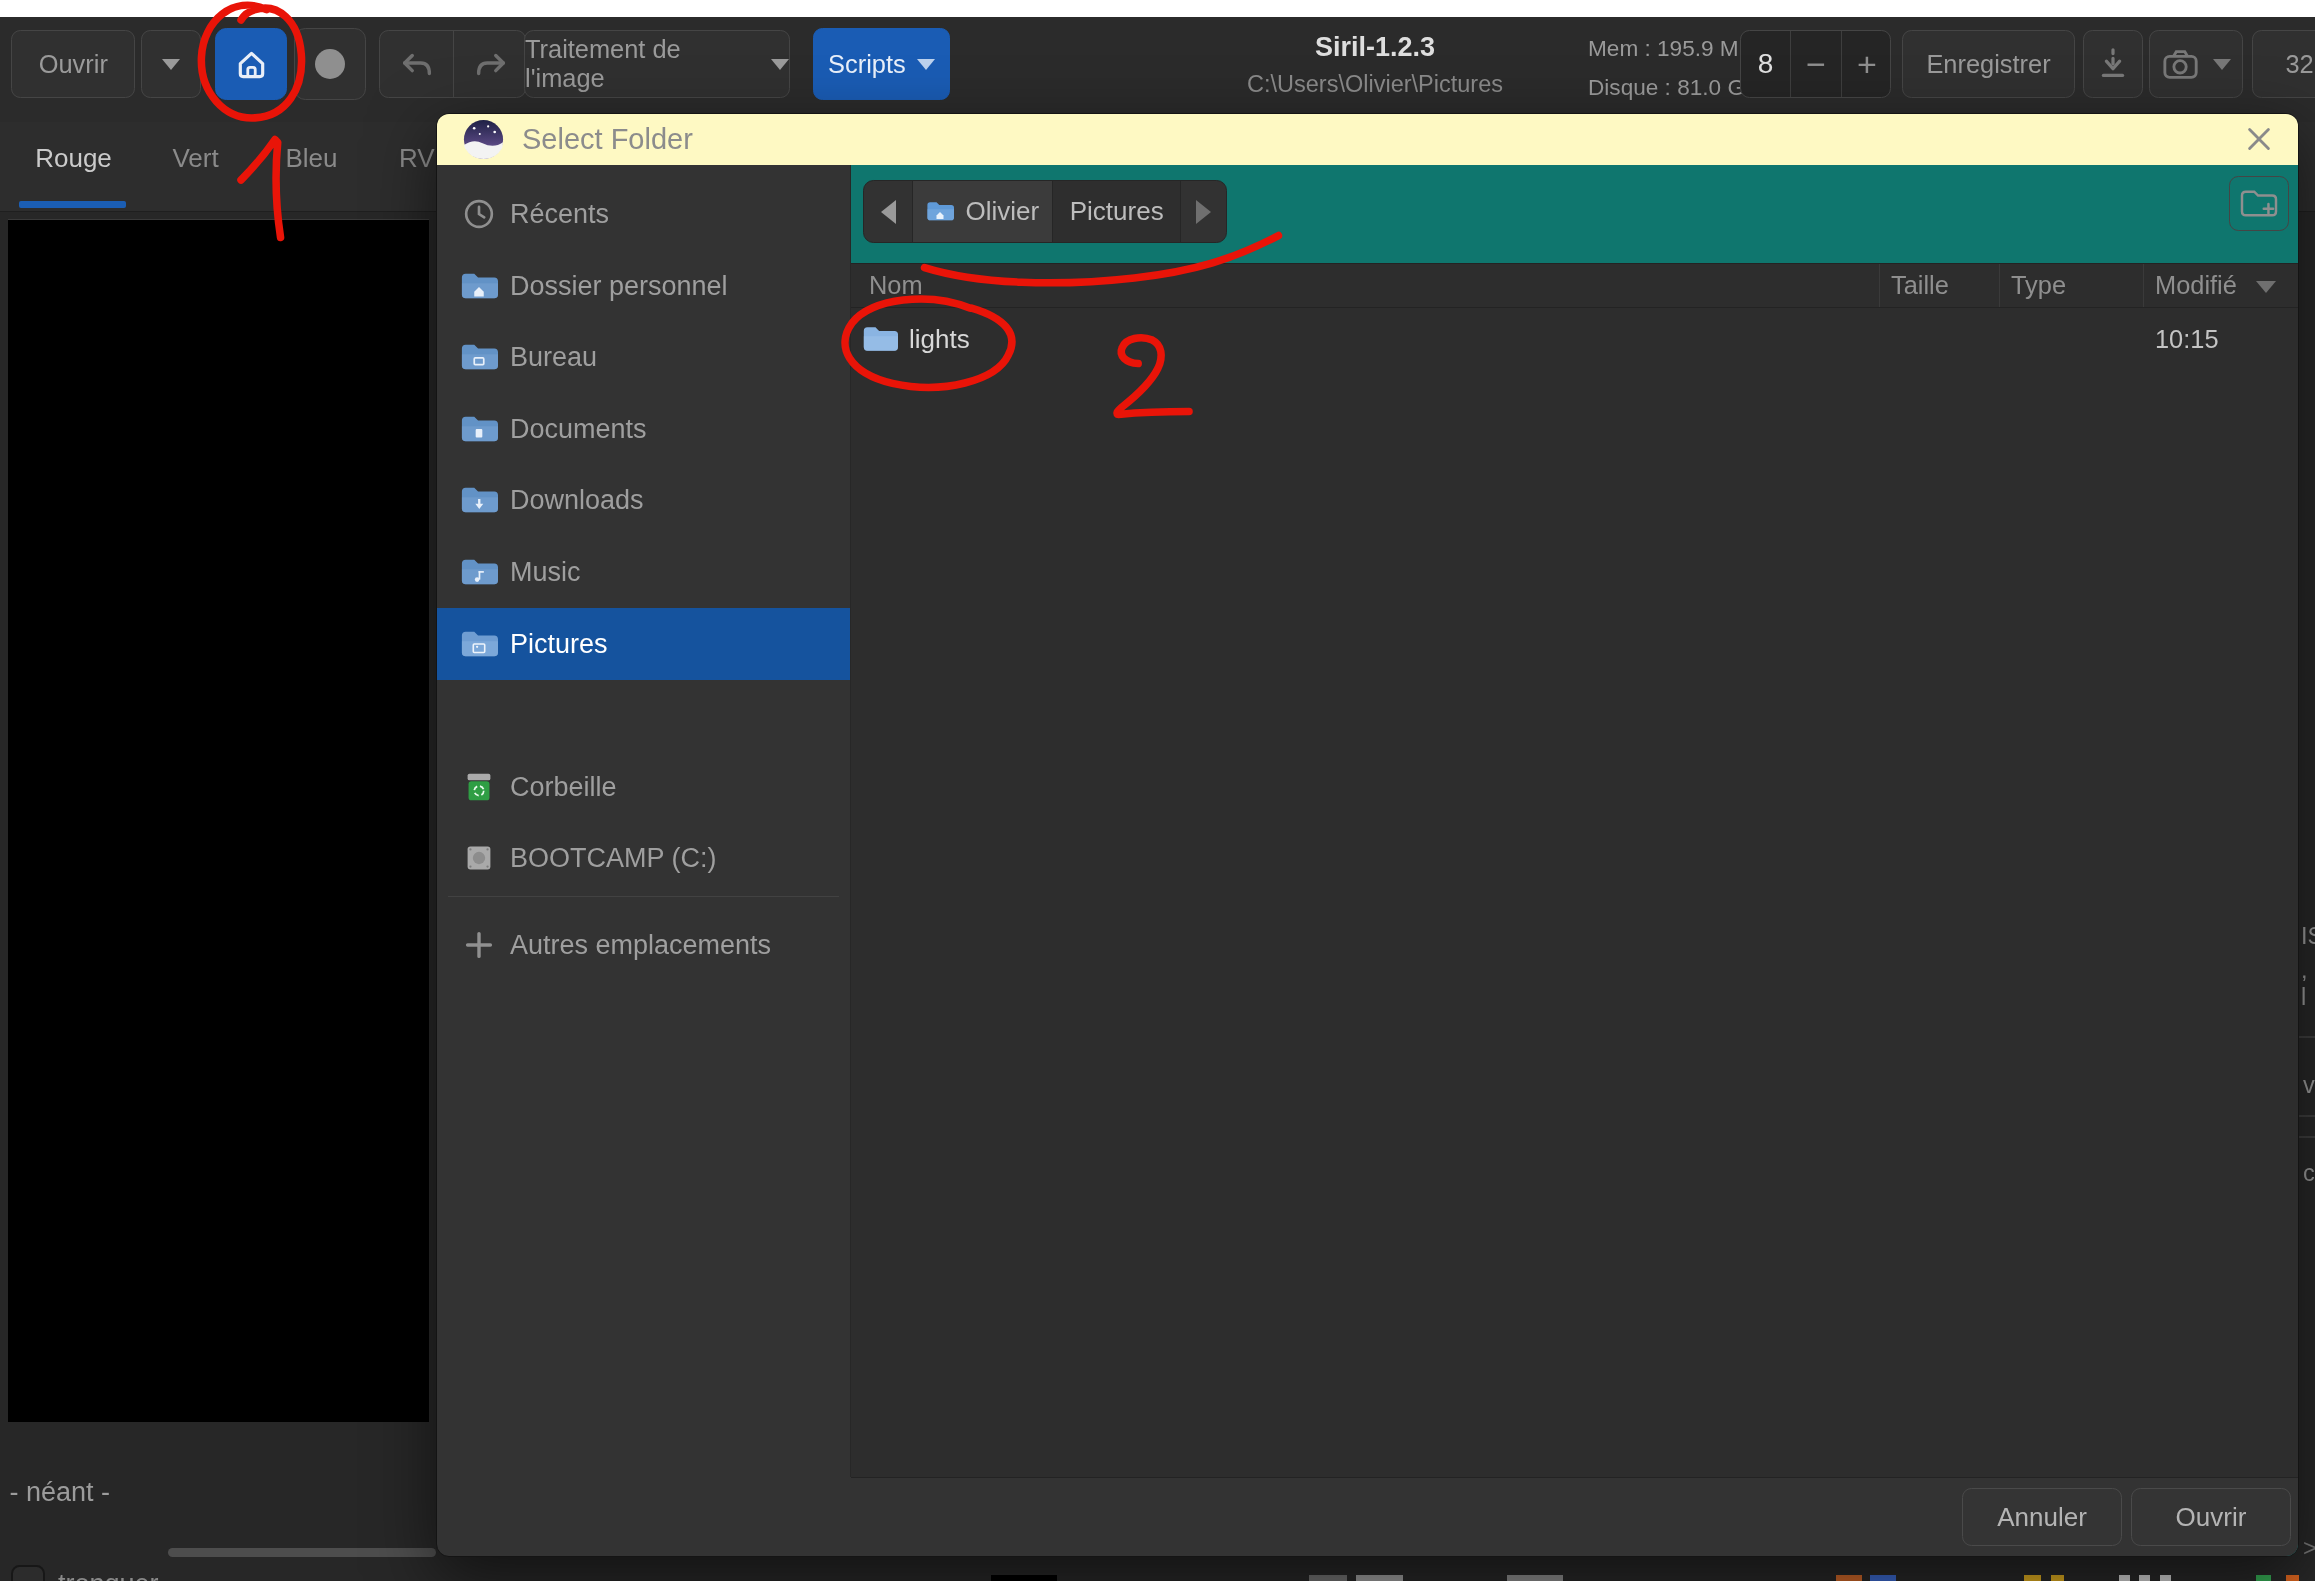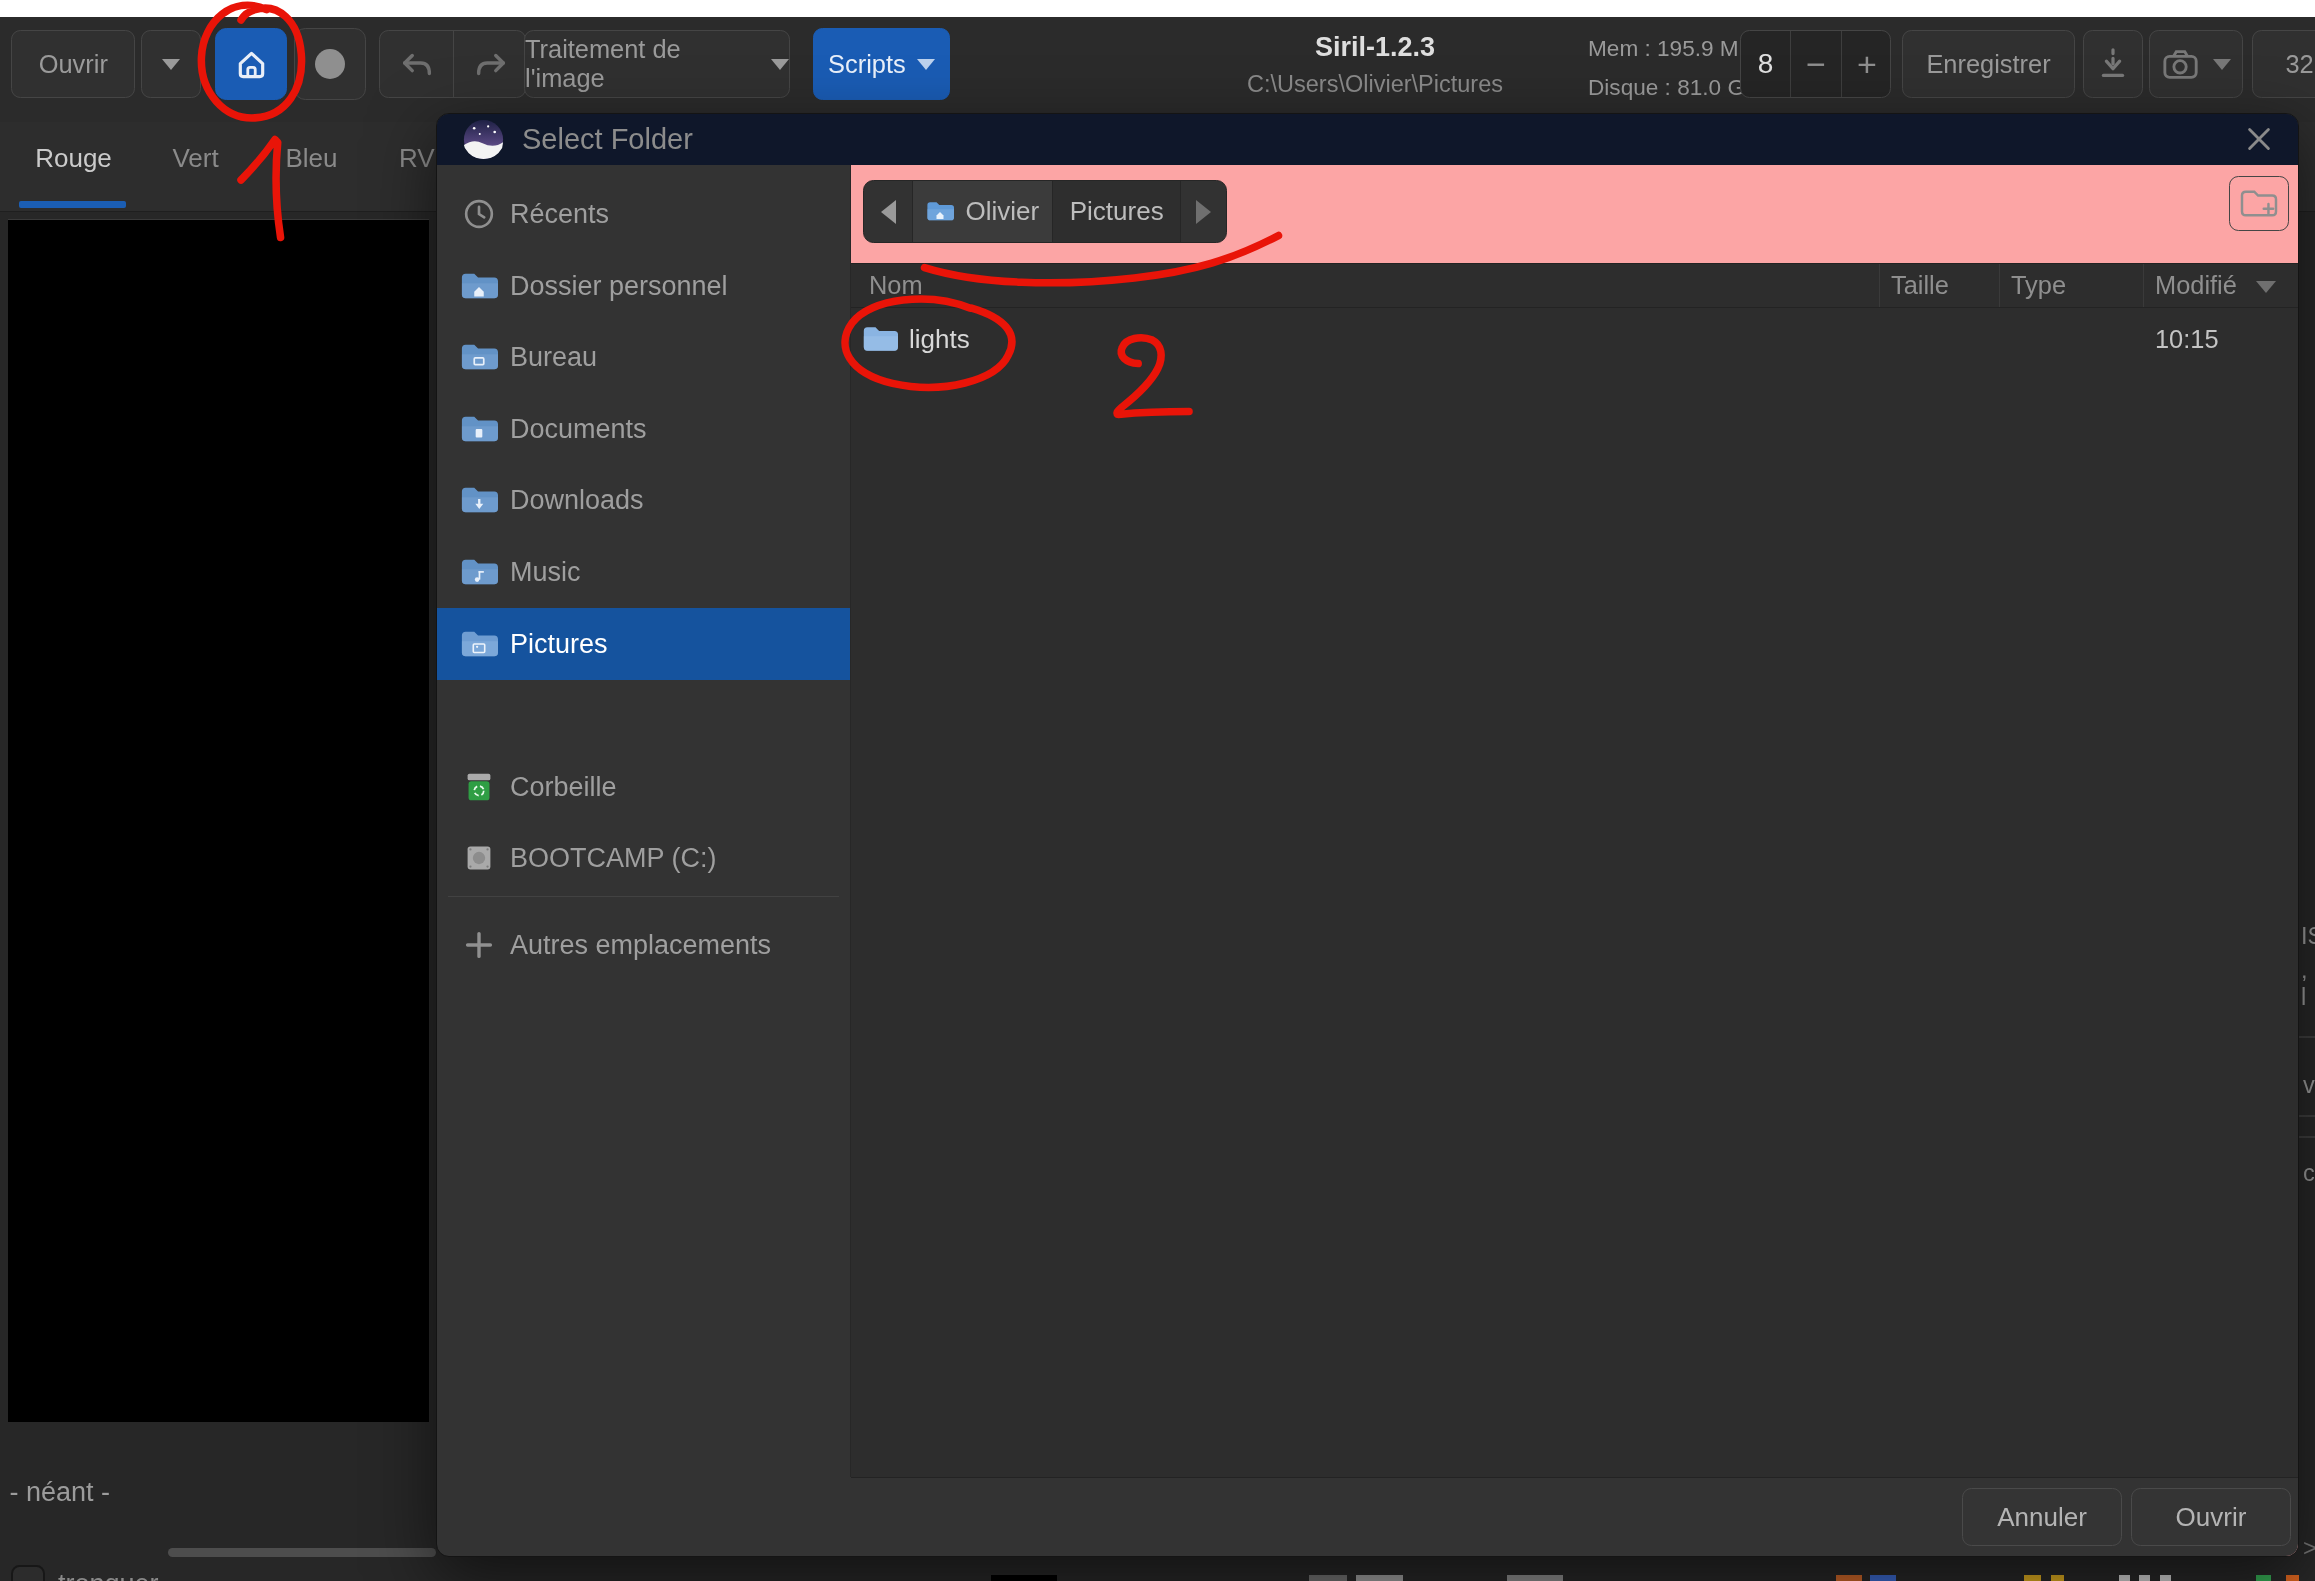--- a/index.html
+++ b/index.html
@@ -29,33 +29,33 @@
                 border:2.8px solid #171717;background:#2c2c2c;box-sizing:border-box;}
   #truncate-label{position:absolute;left:58px;top:1552px;font-size:27px;color:#8a8a8a;}
   
   .frag-text{position:absolute;color:#9a9a9a;font-size:23.5px;}
   .frag-line{position:absolute;height:1.9px;background:#3d3d3d;}
   
   .bfrag{position:absolute;top:1558px;height:6.6px;}
   
   #dialog{position:absolute;left:436px;top:113px;width:1863px;height:1444px;border-radius:13px;
           overflow:hidden;background:#333333;box-shadow:0 21px 66px rgba(0,0,0,.55);border:0.9px solid #141414;box-sizing:border-box;}
-  #dlg-titlebar{position:absolute;left:0;top:0;width:100%;height:51px;background:#0f172a;}
+  #dlg-titlebar{position:absolute;left:0;top:0;width:100%;height:51px;background:#fef9c3;}
   #dlg-title{position:absolute;left:85px;top:0;line-height:51px;font-size:29px;color:#8c8c8c;}
   #dlg-close{position:absolute;left:1806px;top:9.4px;width:32px;height:32px;cursor:default;}
   
   #dlg-sidebar{position:absolute;left:0;top:51px;width:414px;bottom:79px;background:#333333;border-right:0.9px solid #272727;box-sizing:border-box;}
   .side-item{position:absolute;left:0;width:100%;height:72px;}
   .side-item .ic{position:absolute;left:22.6px;top:17px;width:38px;height:38px;}
   .side-item .lbl{position:absolute;left:73px;top:0;line-height:72px;font-size:27px;color:#9f9f9f;white-space:nowrap;}
   .side-item.selected{background:#15539e;}
   .side-item.selected .lbl{color:#ffffff;}
   #side-sep{position:absolute;left:11.3px;width:391px;top:731px;height:0.9px;background:#424242;}
   
-  #dlg-content{position:absolute;left:414px;top:51px;right:0;bottom:0;background:#fca5a5;}
+  #dlg-content{position:absolute;left:414px;top:51px;right:0;bottom:0;background:#0f766e;}
   #crumb-group{position:absolute;left:12.2px;top:15px;width:364px;height:63px;border:0.9px solid #262626;
                border-radius:10.4px;overflow:hidden;background:#323232;display:flex;box-sizing:border-box;}
   .crumb-seg{height:100%;display:flex;align-items:center;justify-content:center;gap:11.3px;
              border-right:0.9px solid #262626;box-sizing:border-box;font-size:26px;color:#bdbdbd;}
   .tri-l{width:0;height:0;border-top:12.2px solid transparent;border-bottom:12.2px solid transparent;border-right:15px solid #9a9a9a;}
   .tri-r{width:0;height:0;border-top:12.2px solid transparent;border-bottom:12.2px solid transparent;border-left:15px solid #6f6f6f;}
   #newfolder-btn{position:absolute;left:1378px;top:11.3px;width:60px;height:55px;border:0.9px solid #454545;
                  border-radius:9.4px;display:flex;align-items:center;justify-content:center;box-sizing:border-box;}
   #list-header{position:absolute;left:0;top:98px;right:0;height:45px;background:#2d2d2d;
                border-top:0.9px solid #232323;border-bottom:0.9px solid #232323;box-sizing:border-box;}

